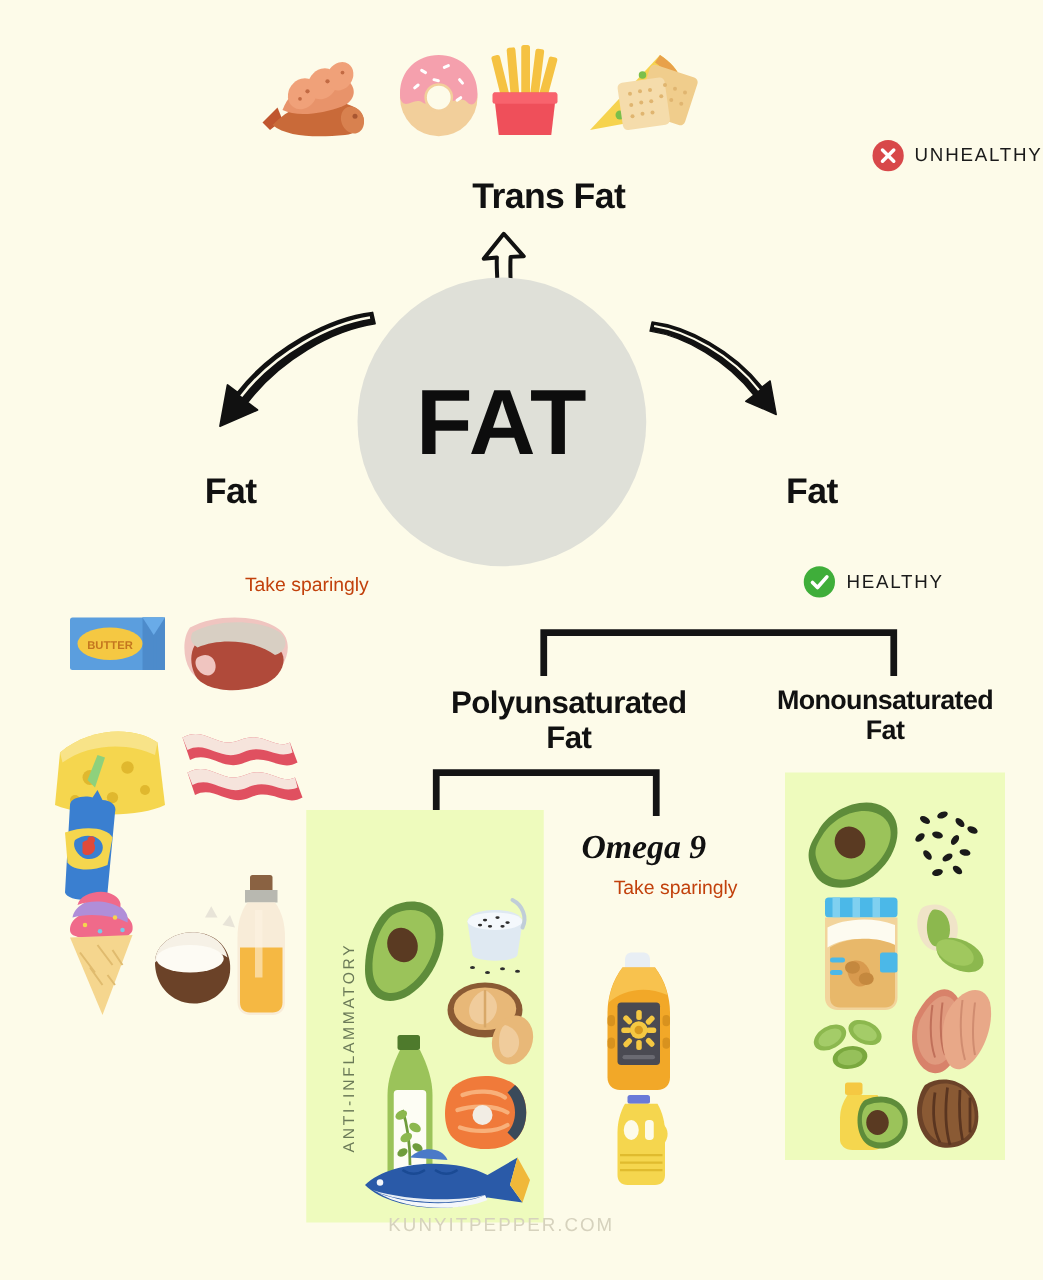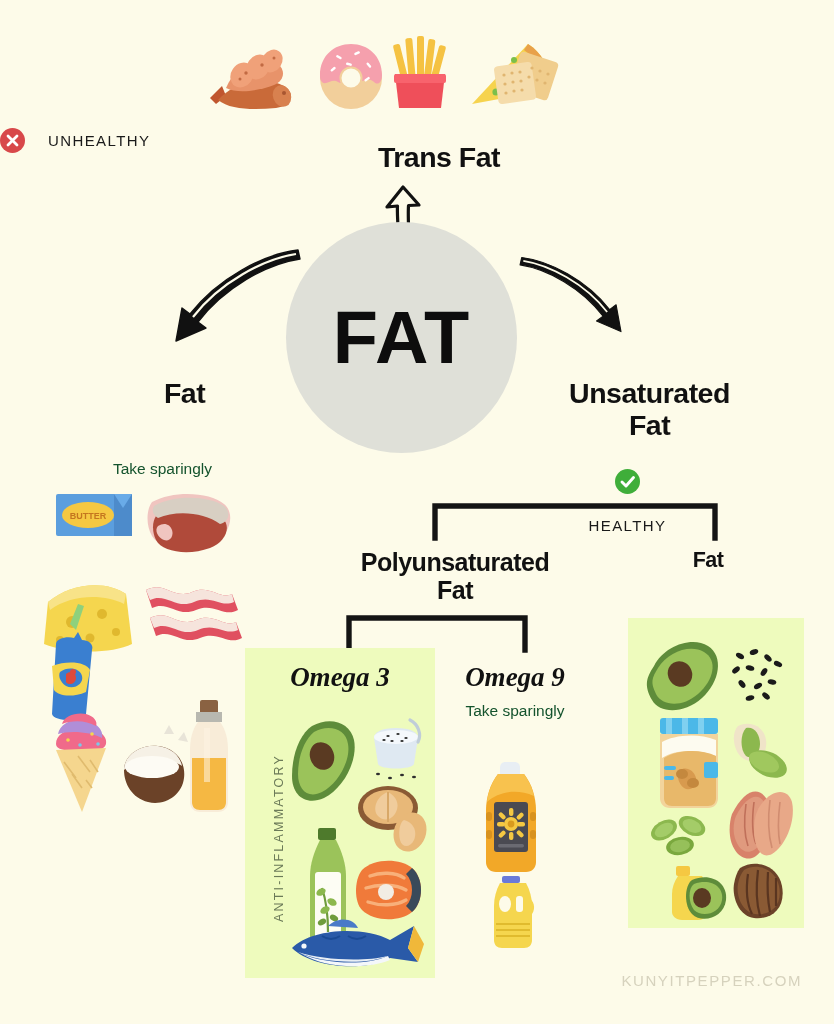--- a/index.html
+++ b/index.html
@@ -14,25 +14,25 @@
   .stage{position:absolute;inset:0;width:834px;height:1024px;}
   .abs{position:absolute;}
 
   
   .hdr-main{
     font-family:"Liberation Sans", sans-serif;
     font-weight:bold;color:#111;letter-spacing:-0.5px;line-height:1.12;
     text-align:center;
     margin-left:22px;
   }
-  .badge-row{display:flex;align-items:center;gap:23px;justify-content:flex-start;margin-top:16px;}
+  .badge-row{display:flex;align-items:center;gap:9px;justify-content:flex-end;}
   .badge-txt{font-size:15px;letter-spacing:1.4px;color:#1a1a1a;font-weight:500;}
   .dot{width:25px;height:25px;border-radius:50%;display:block;position:relative;flex:0 0 auto;}
   .dot svg{position:absolute;left:0;top:0;}
-  .sub{font-size:15.5px;color:#14532d;text-align:center;}
+  .sub{font-size:15.5px;color:#c2410c;text-align:right;}
 
   .circle-fat{
     width:231px;height:231px;border-radius:50%;
     background:#dfe0d8;
     display:flex;align-items:center;justify-content:center;
   }
   .circle-fat span{
     font-size:74px;font-weight:bold;color:#0d0d0d;letter-spacing:1px;
     font-family:"Liberation Sans", sans-serif;
   }
@@ -256,55 +256,54 @@
         <rect x="172" y="218" width="18" height="14" rx="2" fill="#8a6242"></rect>
         <rect x="168" y="230" width="26" height="10" fill="#b8b8b0"></rect>
         <path d="M170 240 C164 248 162 258 162 268 L162 320 C162 326 166 330 172 330 L190 330 C196 330 200 326 200 320 L200 268 C200 258 198 248 192 240 Z" fill="#f8ecd8"></path>
         <path d="M164 276 L198 276 L198 320 C198 325 195 328 190 328 L172 328 C167 328 164 325 164 320 Z" fill="#f5b843"></path>
         <path d="M176 246 L182 246 L182 300 L176 300 Z" fill="#fdf4e4" opacity="0.55"></path>
       </g>
     </svg>
   </div>
 
   <div class="abs hdr-main" style="left:500px;top:378px;width:255px;font-size:28.5px;">
-    <div>Unsaturated</div>
     <div>Fat</div>
   </div>
 
-  <div class="abs badge-row" style="left:500px;top:453px;width:255px;flex-direction:column;">
+  <div class="abs badge-row" style="left:500px;top:453px;width:255px;">
     <span class="dot" style="background:#3fae3a;">
       <svg width="25" height="25" viewBox="0 0 25 25">
         <path d="M7 13 L11 17 L18.5 8.5" stroke="#fff" stroke-width="2.9" fill="none" stroke-linecap="round" stroke-linejoin="round"></path>
       </svg>
     </span>
     <span class="badge-txt">HEALTHY</span>
   </div>
 
   <div class="abs" style="left:430px;top:500px;">
     <svg width="290" height="42" viewBox="0 0 290 42">
       <path d="M5 38 L5 6 L285 6 L285 38" fill="none" stroke="#141414" stroke-width="5.4" stroke-linecap="square"></path>
     </svg>
   </div>
 
   <div class="abs hdr-main" style="left:322px;top:548px;width:222px;font-size:25px;">
     <div>Polyunsaturated</div>
     <div>Fat</div>
   </div>
   <div class="abs hdr-main" style="left:566px;top:548px;width:240px;font-size:21.5px;">
+    <div>Monounsaturated</div>
     <div>Fat</div>
   </div>
 
   <div class="abs" style="left:344px;top:612px;">
     <svg width="186" height="42" viewBox="0 0 186 42">
       <path d="M5 38 L5 6 L181 6 L181 38" fill="none" stroke="#141414" stroke-width="5.4" stroke-linecap="square"></path>
     </svg>
   </div>
 
   <div class="abs panel" style="left:245px;top:648px;width:190px;height:330px;"></div>
-  <div class="abs omega-h" style="left:245px;top:662px;width:190px;">Omega 3</div>
   <div class="abs" style="left:272px;top:725px;height:200px;">
     <div class="vert-label" style="position:absolute;left:0;top:197px;">ANTI-INFLAMMATORY</div>
   </div>
 
   <div class="abs" style="left:278px;top:710px;width:152px;height:260px;">
     <svg width="152" height="260" viewBox="0 0 152 260">
 
       <g>
         <path d="M34 16 C52 6 72 12 76 30 C80 50 66 78 46 88 C28 96 14 86 14 66 C14 44 22 24 34 16 Z" fill="#5e8c3a"></path>
         <path d="M36 22 C50 14 68 18 70 34 C73 50 60 74 44 82 C30 89 20 80 20 64 C20 46 27 29 36 22 Z" fill="#9bc35a"></path>
@@ -514,15 +513,15 @@
         <g stroke="#5a3520" stroke-width="2.2" fill="none">
           <path d="M108 244 C106 258 106 272 112 284"></path>
           <path d="M118 240 C116 256 116 272 120 286"></path>
           <path d="M128 242 C127 258 128 272 130 282"></path>
           <path d="M136 248 C136 260 136 270 136 276"></path>
         </g>
       </g>
     </svg>
   </div>
 
-  <div class="abs watermark" style="left:0;top:972px;width:802px;text-align:right;">KUNYITPEPPER.COM</div>
+  <div class="abs watermark" style="left:0;top:972px;width:802px;text-align:center;">KUNYITPEPPER.COM</div>
 
 </div>
 
 </body></html>

